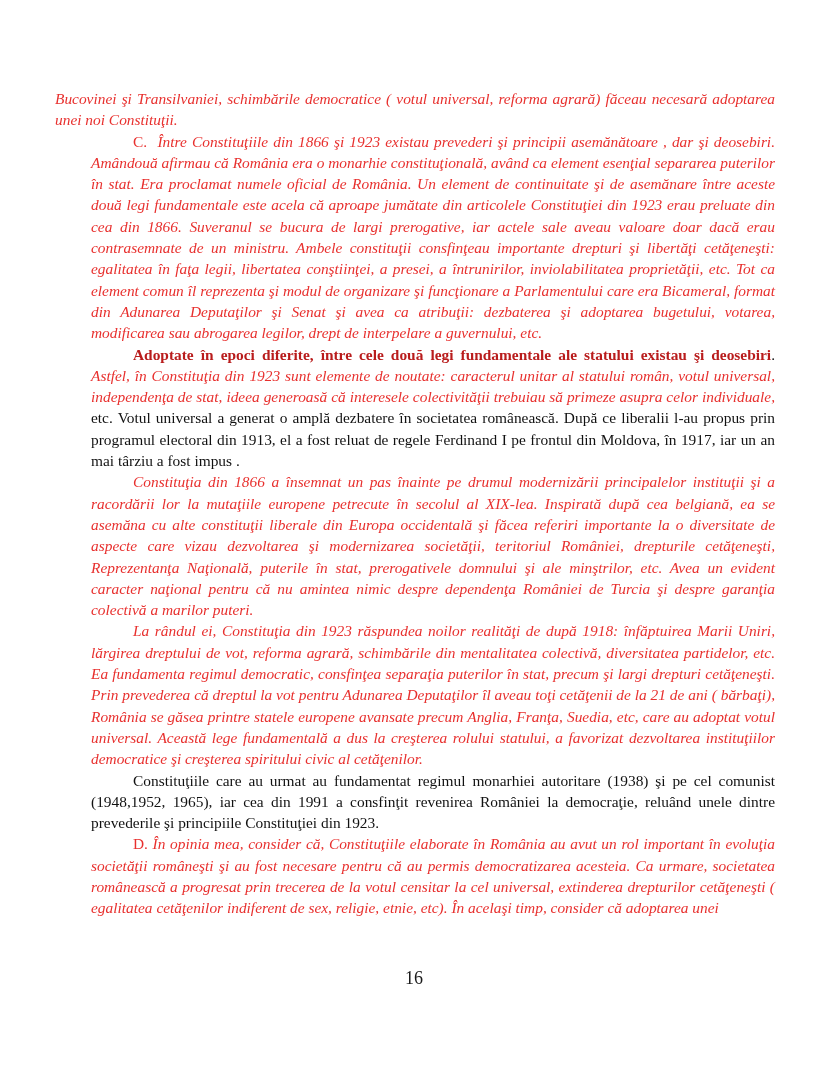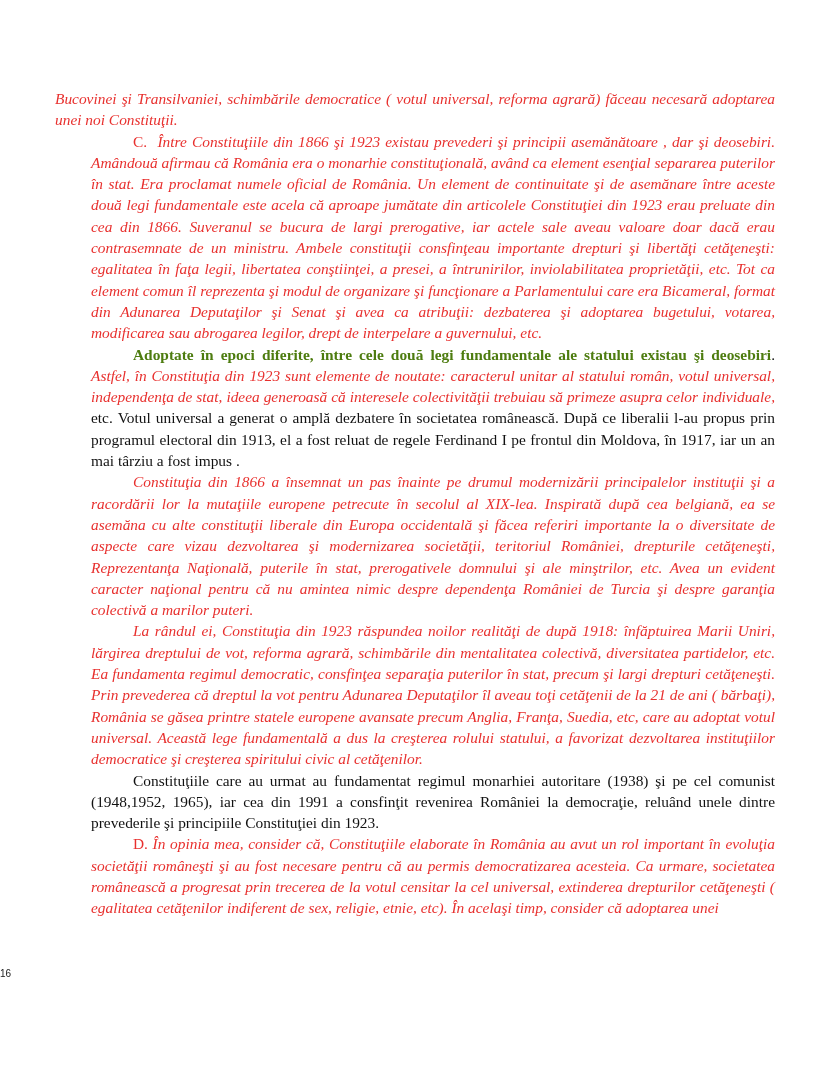--- a/index.html
+++ b/index.html
@@ -40,35 +40,35 @@
   }
   .red-i {
     color: #e8302e;
     font-style: italic;
   }
   .blk {
     color: #111111;
     font-style: normal;
   }
   .blk-b {
-    color: #4d7c0f;
+    color: #b91c1c;
     font-style: normal;
     font-weight: bold;
   }
   .upright {
     font-style: normal;
   }
   .page-number {
     position: absolute;
     left: 0;
     top: 968px;
     width: 828px;
-    text-align: left;
-    font-family: Liberation Sans, sans-serif;
-    font-size: 10px;
+    text-align: center;
+    font-family: Liberation Serif, serif;
+    font-size: 18px;
     color: #1a1a1a;
   }
 </style>
 </head>
 <body>
 
 <div class="page">
 
   <div class="content">
 

